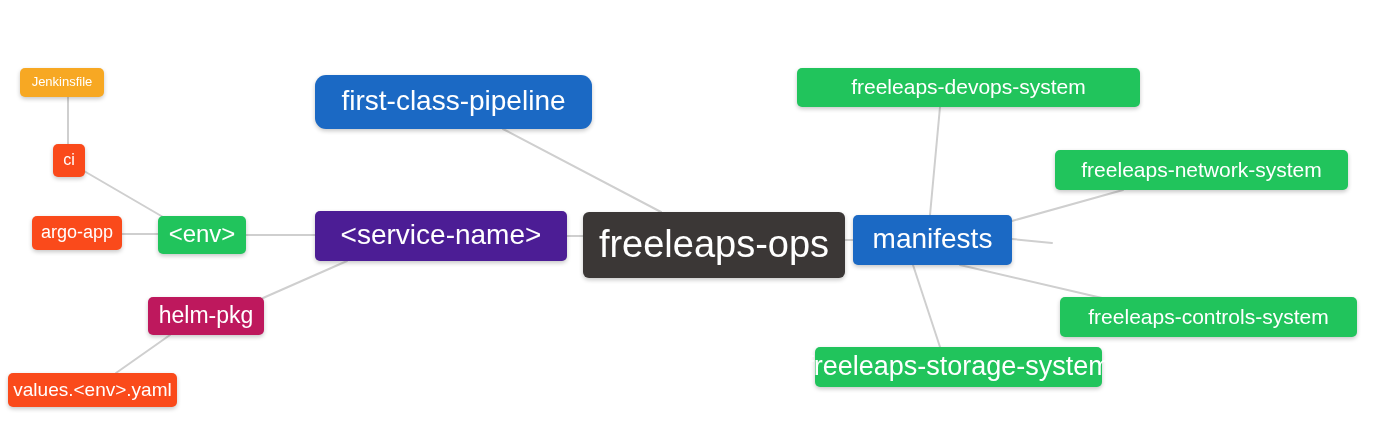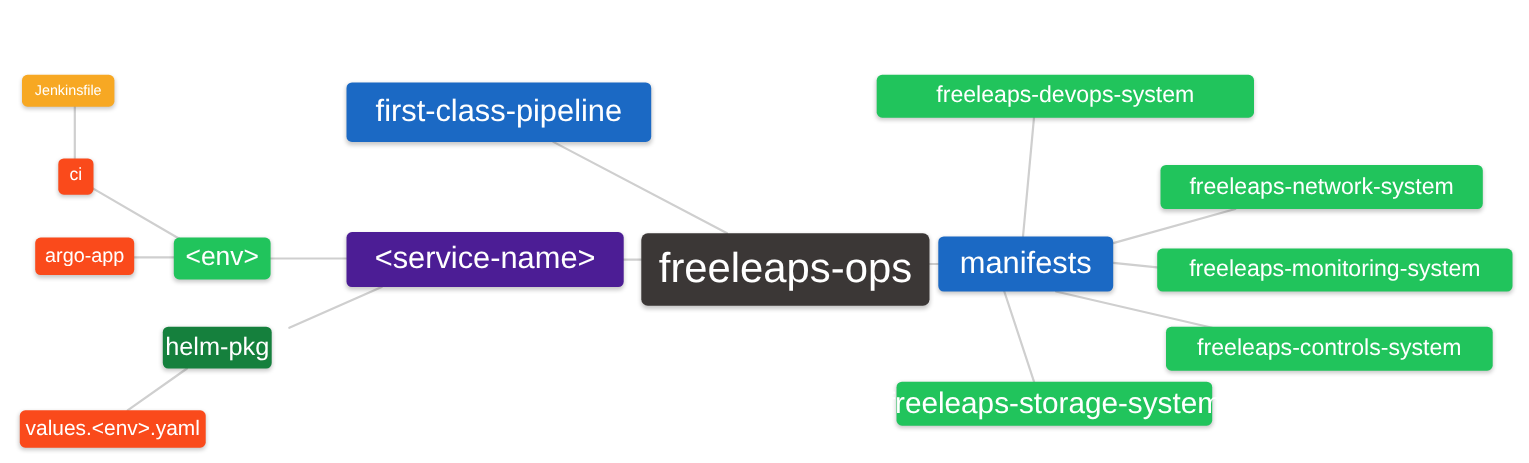--- a/index.html
+++ b/index.html
@@ -72,46 +72,43 @@
     </div>
     <div class="node" style="left: 53px; top: 104px; width: 32px; height: 33px; background: rgb(250, 74, 27); font-size: 16px;">
       <span>ci</span>
     </div>
     <div class="node" style="left: 32px; top: 176px; width: 90px; height: 34px; background: rgb(250, 74, 27); font-size: 18px;">
       <span>argo-app</span>
     </div>
     <div class="node" style="left: 158px; top: 176px; width: 88px; height: 38px; background: rgb(33, 196, 92); font-size: 24px;">
       <span>&lt;env&gt;</span>
     </div>
-    <div class="node" style="left: 148px; top: 257px; width: 99px; height: 38px; background: #15803d; font-size: 23px;">
+    <div class="node" style="left: 148px; top: 257px; width: 116px; height: 38px; background: #be185d; font-size: 23px;">
       <span>helm-pkg</span>
     </div>
-    <div class="node" style="left: 18px; top: 333px; width: 169px; height: 34px; background: rgb(250, 74, 27); font-size: 19px;">
+    <div class="node" style="left: 8px; top: 333px; width: 169px; height: 34px; background: rgb(250, 74, 27); font-size: 19px;">
       <span>values.&lt;env&gt;.yaml</span>
     </div>
-    <div class="node" style="left: 315px; top: 35px; width: 277px; height: 54px; background: rgb(27, 105, 196); font-size: 28px;">
+    <div class="node" style="left: 315px; top: 35px; width: 277px; height: 54px; background: rgb(27, 105, 196); font-size: 28px; border-radius: 11px;">
       <span>first-class-pipeline</span>
     </div>
     <div class="node" style="left: 315px; top: 171px; width: 252px; height: 50px; background: #4c1d95; font-size: 28px;">
       <span>&lt;service-name&gt;</span>
     </div>
     <div class="node root" style="left: 583px; top: 172px; width: 262px; height: 66px; background: rgb(59, 55, 54); font-size: 38px;">
       <span>freeleaps-ops</span>
     </div>
     <div class="node" style="left: 853px; top: 175px; width: 159px; height: 50px; background: rgb(27, 105, 196); font-size: 28px;">
       <span>manifests</span>
     </div>
     <div class="node" style="left: 797px; top: 28px; width: 343px; height: 39px; background: rgb(33, 196, 92); font-size: 21px;">
       <span>freeleaps-devops-system</span>
     </div>
     <div class="node" style="left: 1055px; top: 110px; width: 293px; height: 40px; background: rgb(33, 196, 92); font-size: 21px;">
       <span>freeleaps-network-system</span>
     </div>
-    <div class="node" style="left: 1052px; top: 186px; width: 323px; height: 39px; background: rgb(33, 196, 92); font-size: 21px;">
-      <span>freeleaps-monitoring-system</span>
-    </div>
     <div class="node" style="left: 1060px; top: 257px; width: 297px; height: 40px; background: rgb(33, 196, 92); font-size: 21px;">
       <span>freeleaps-controls-system</span>
     </div>
     <div class="node" style="left: 815px; top: 307px; width: 287px; height: 40px; background: rgb(33, 196, 92); font-size: 27px;">
       <span>freeleaps-storage-system</span>
     </div>
   </div>
 
 </body></html>

